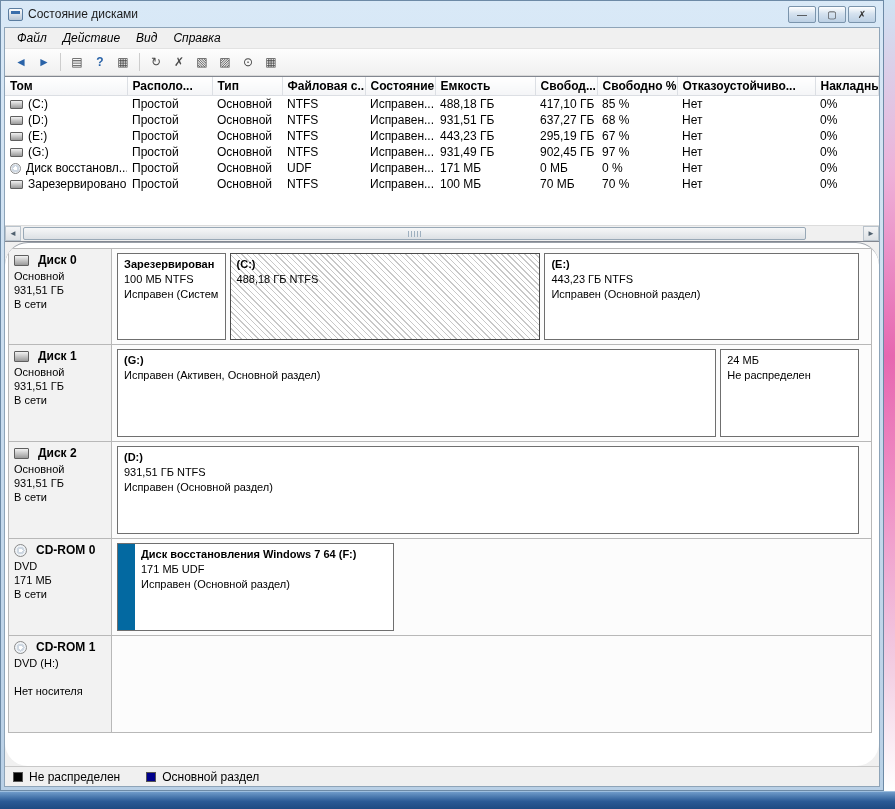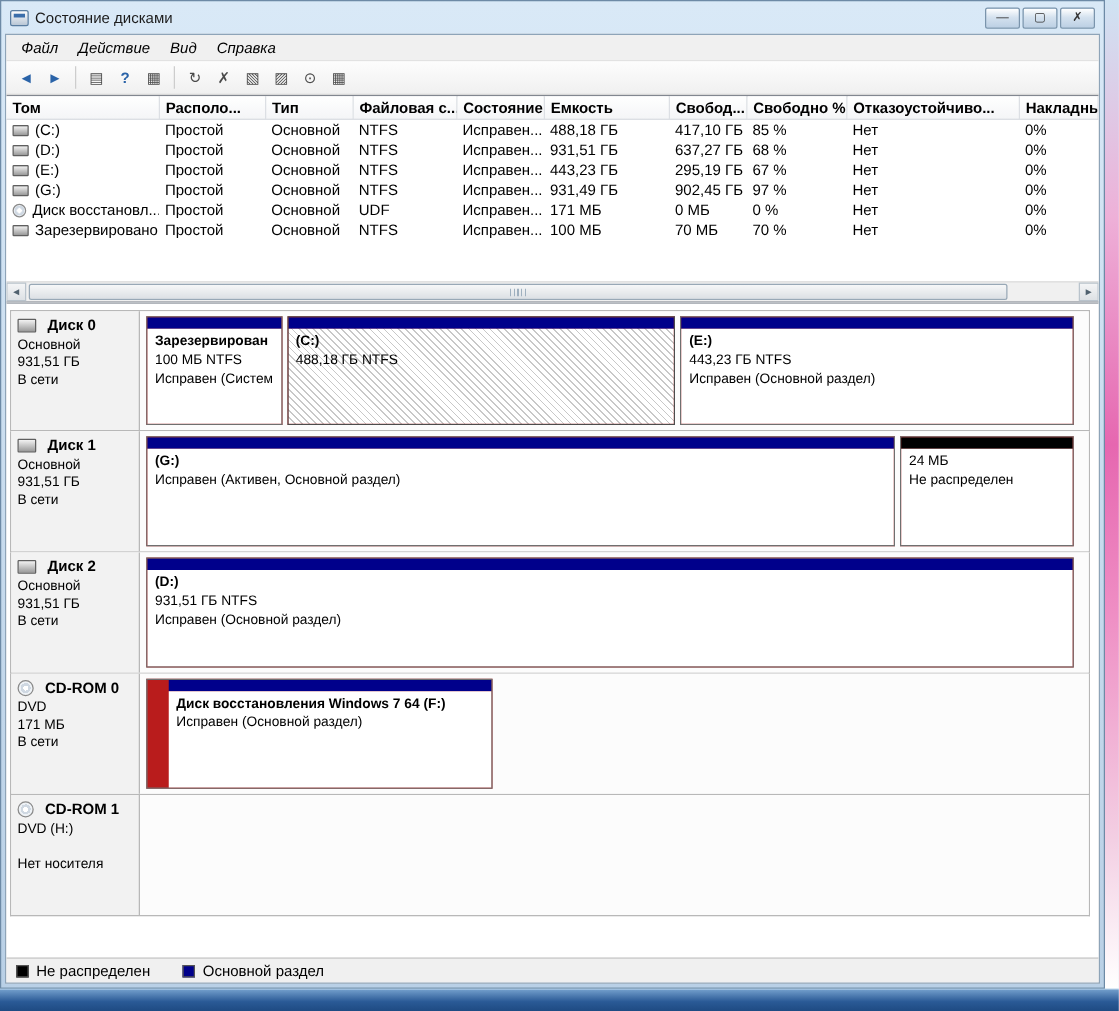--- a/index.html
+++ b/index.html
@@ -76,28 +76,28 @@
   .hscroll { height:16px; background:#f0f0f0; display:flex; align-items:stretch; border-top:1px solid #dcdcdc; }
   .sb-btn { width:16px; display:flex; align-items:center; justify-content:center; font-size:8px; color:#50616f;
             background:linear-gradient(#f4f5f6,#dde1e5); border:1px solid #b9c3cc; }
   .sb-track { flex:1; position:relative; }
   .sb-thumb { position:absolute; left:2px; top:1px; bottom:1px; width:93%;
               background:linear-gradient(#f6f7f8,#dce0e4); border:1px solid #98a8b6; border-radius:2px;
               display:flex; align-items:center; justify-content:center; }
   .sb-grip { width:14px; height:6px;
              background:repeating-linear-gradient(90deg,#9fb0bf 0 1px,transparent 1px 3px); }
   
-  .graph-panel { flex:1; background:#fff; border-top:1px solid #9aa0a8; overflow:hidden; padding:5px 7px 0 3px; }
+  .graph-panel { flex:1; background:#fff; border-top:1px solid #9aa0a8; overflow:hidden; padding:5px 7px 0 3px;border-radius:23px; }
   .disk-row { display:flex; border:1px solid #b8b8b8; border-top:none; min-height:97px; background:#f7f7f7; }
   .disk-row:first-child { border-top:1px solid #b8b8b8; }
   .disk-info { width:103px; padding:4px 5px; border-right:1px solid #b8b8b8; background:#f2f2f2; }
   .disk-name { display:flex; align-items:center; gap:4px; margin-bottom:2px; font-weight:bold; }
   .disk-line { min-height:14px; line-height:14px; font-size:11px; }
   .disk-parts { flex:1; padding:4px 5px; display:flex; align-items:stretch; background:#fcfcfc; }
-  .part { display:flex; flex-direction:column; border:1px solid #6f6f6f; margin-right:4px; min-width:30px; background:#b91c1c; }
+  .part { display:flex; flex-direction:row; border:1px solid #6f6f6f; margin-right:4px; min-width:30px; background:#0369a1; }
   .part-bar { height:9px; flex:none; }
   .part-body { flex:1; padding:3px 6px; font-size:11px; line-height:15px; background:#fff; white-space:nowrap; overflow:hidden; }
   .part-label { font-weight:bold; }
   .part.selected { border-color:#4c4c4c; }
   .part.selected .part-body {
     background:repeating-linear-gradient(45deg,#ffffff 0 3px,#c8c8c8 3px 4px);
   }
   
   .legend { height:20px; background:#f0f0f0; border-top:1px solid #c8c8c8; display:flex; align-items:center; gap:26px; padding:0 8px; }
   .legend-item { display:flex; align-items:center; gap:6px; }
@@ -346,20 +346,21 @@
               </div>
               <div class="disk-line">DVD</div>
               <div class="disk-line">171 МБ</div>
               <div class="disk-line">В сети</div>
             </div>
             <div class="disk-parts">
               <div class="part" style="width: 37%; padding-left: 17px;">
                 <div class="part-bar" style="background: rgb(0, 0, 139);"></div>
                 <div class="part-body">
                   <div class="part-label">Диск восстановления Windows 7 64  (F:)</div>
+                  <div>171 МБ UDF</div>
                   <div>Исправен (Основной раздел)</div>
                 </div>
               </div>
             </div>
           </div>
           <div class="disk-row">
             <div class="disk-info">
               <div class="disk-name">
                 <span class="ic big ic-cd"></span>
                 <span>CD-ROM 1</span>

